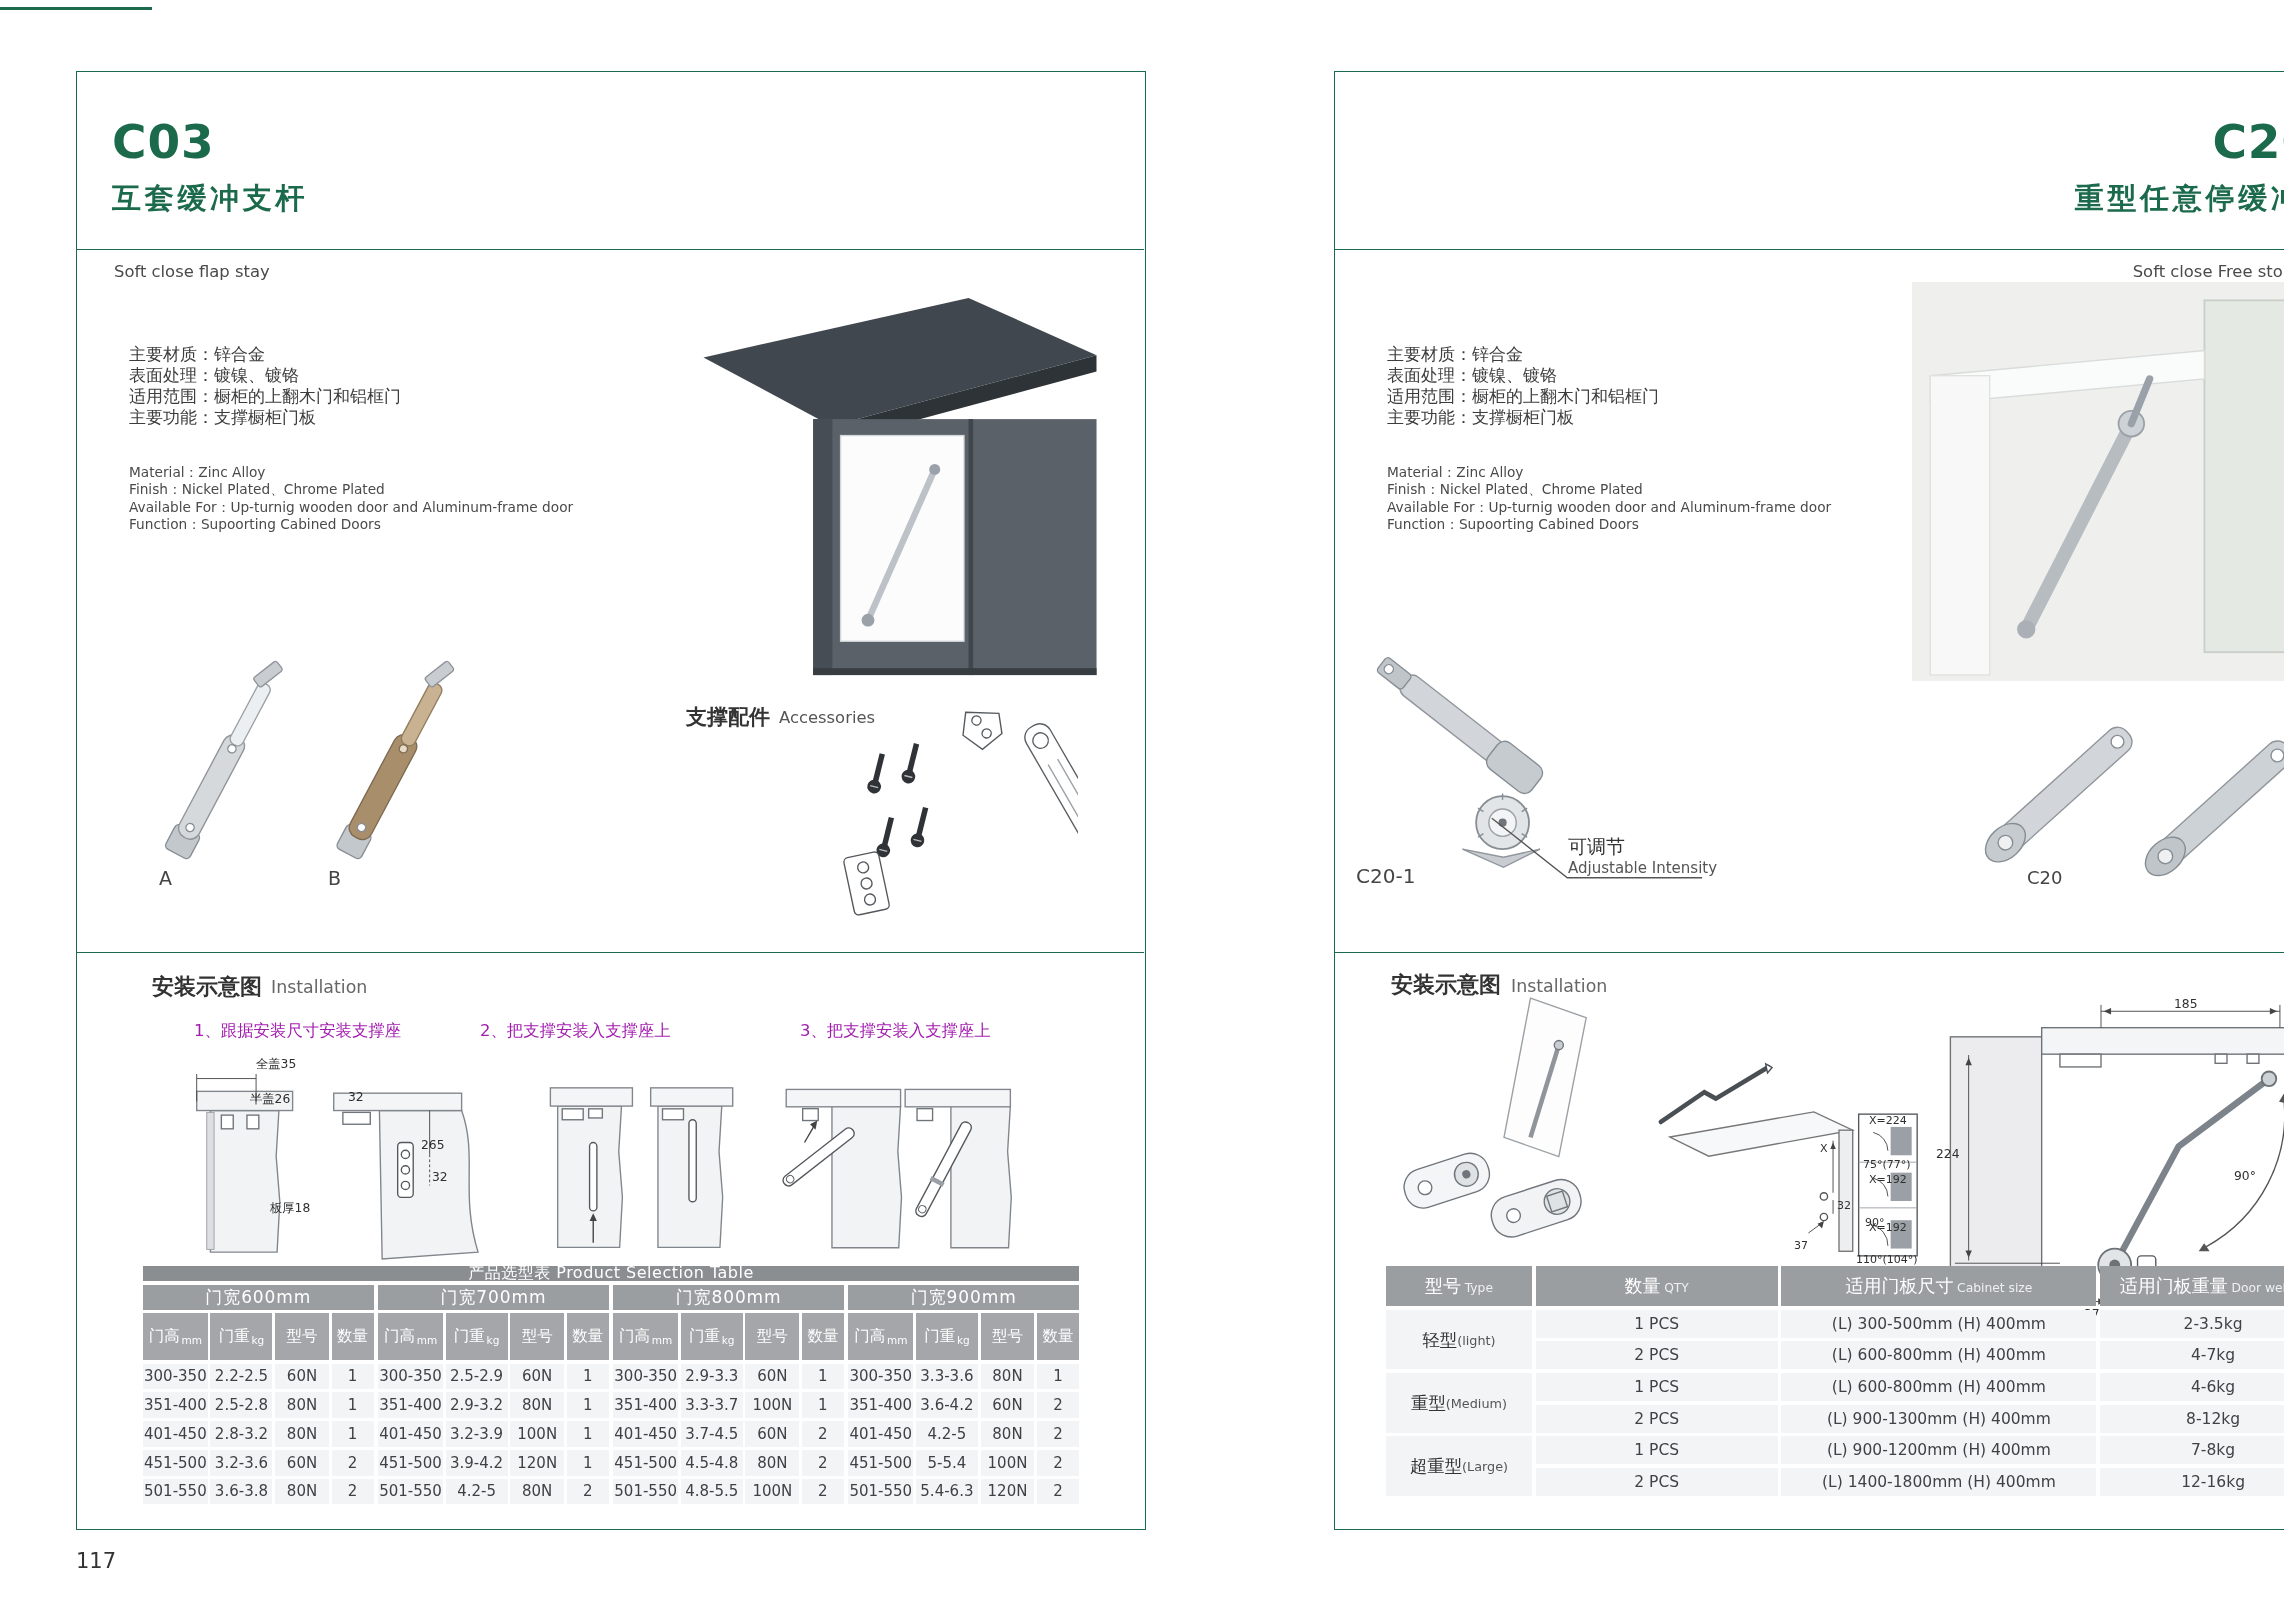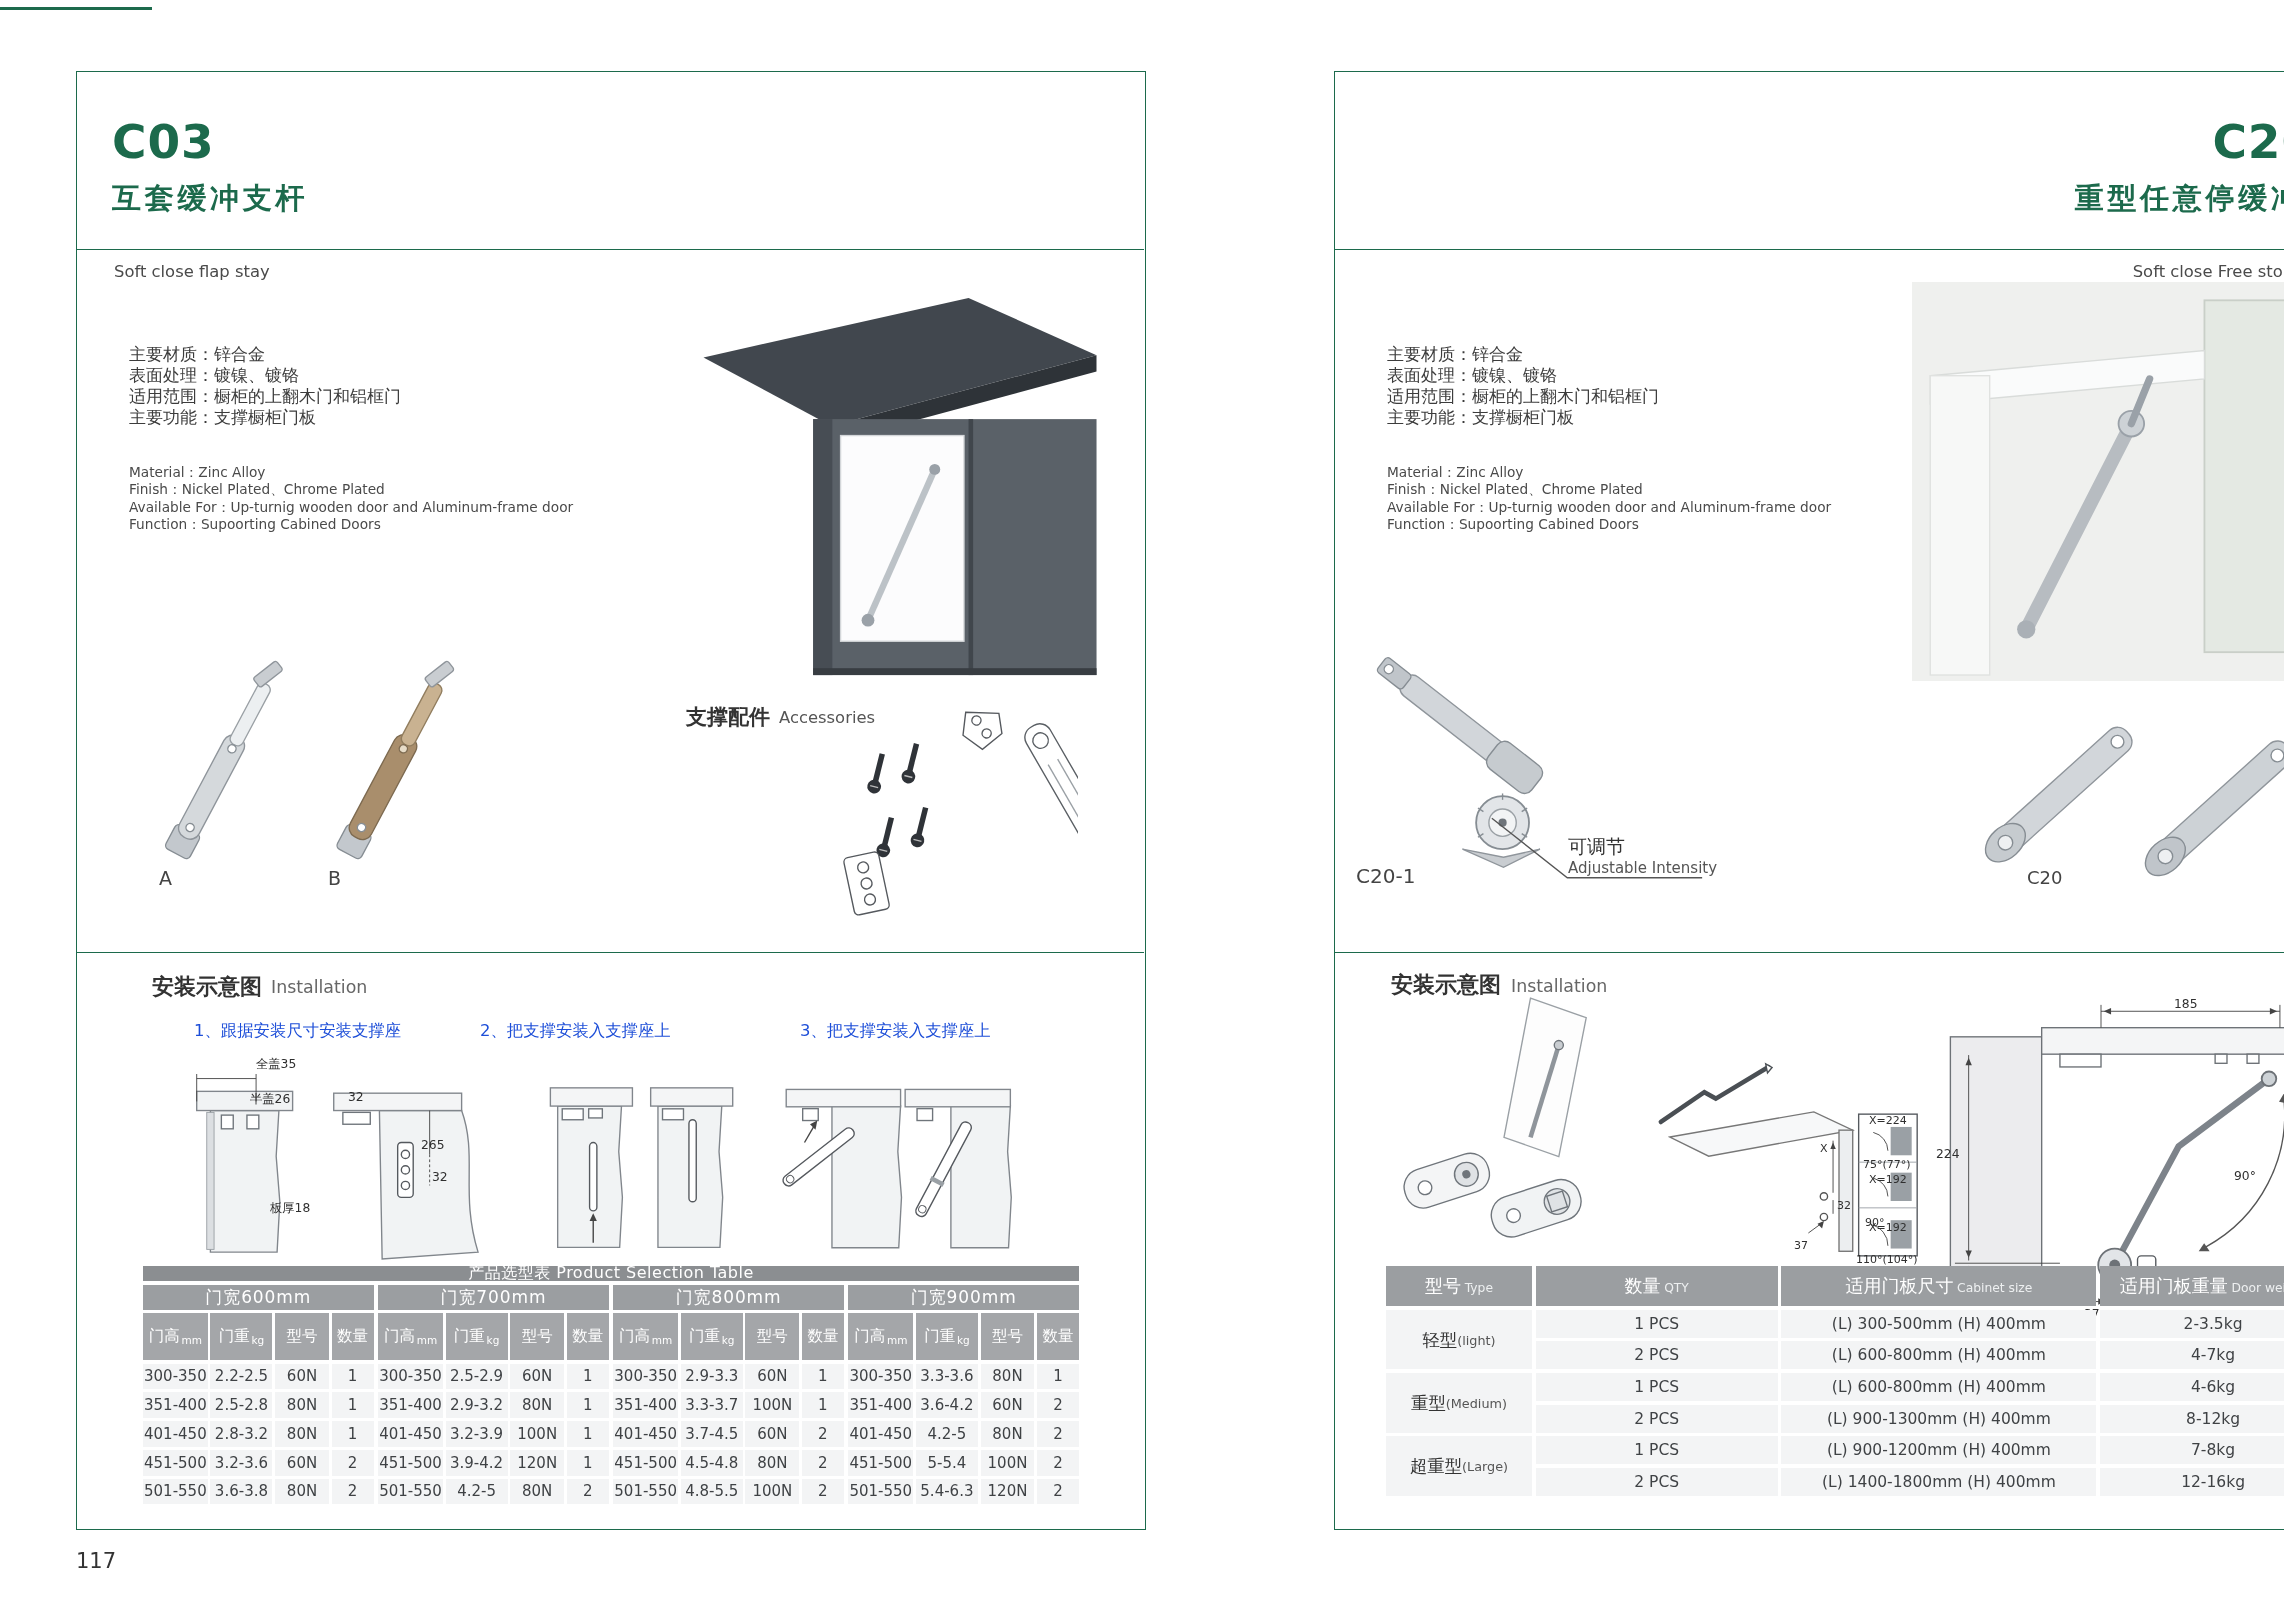--- a/index.html
+++ b/index.html
@@ -18,21 +18,21 @@
   .pagebox{position:absolute;border:1.4px solid var(--green);background:#fff;}
   .hrule{position:absolute;height:1.4px;background:var(--green);}
   .toprule{position:absolute;top:7.3px;height:3.2px;background:var(--green);}
   .h-code{font-size:47px;font-weight:700;color:var(--green);letter-spacing:0.9px;}
   .h-cn{font-size:29px;font-weight:600;color:var(--green);letter-spacing:3.7px;}
   .h-en{font-size:16.4px;color:#4a4a4a;margin-top:40px;}
   .spec div{font-size:17px;line-height:21px;color:#3c3c3c;}
   .spec-en div{font-size:13.7px;line-height:17.4px;color:#4a4a4a;}
   .sec-cn{font-size:22px;font-weight:600;color:#333;}
   .sec-en{font-size:17.4px;color:#666;}
-  .step{font-size:16.4px;color:#1d4ed8;}
+  .step{font-size:16.4px;color:#a21caf;}
   .dim{font-size:12.3px;color:#2f2f2f;}
   .dim-sm{font-size:11px;color:#2f2f2f;}
   .ab{font-size:19px;color:#444;}
   .pageno{font-size:21px;color:#333;}
   
   .tblL{position:absolute;left:143px;top:1266px;width:936px;}
   .tblL-title{height:15px;background:var(--band1);color:#fff;font-size:16px;display:flex;align-items:center;justify-content:center;letter-spacing:0.5px;}
   .tblL-groups{display:flex;gap:4.6px;margin-top:3.7px;}
   .tgroup{flex:1;display:flex;flex-direction:column;}
   .tg-head{height:25px;background:var(--band2);color:#fff;font-size:17px;display:flex;align-items:center;justify-content:center;letter-spacing:0.9px;}

